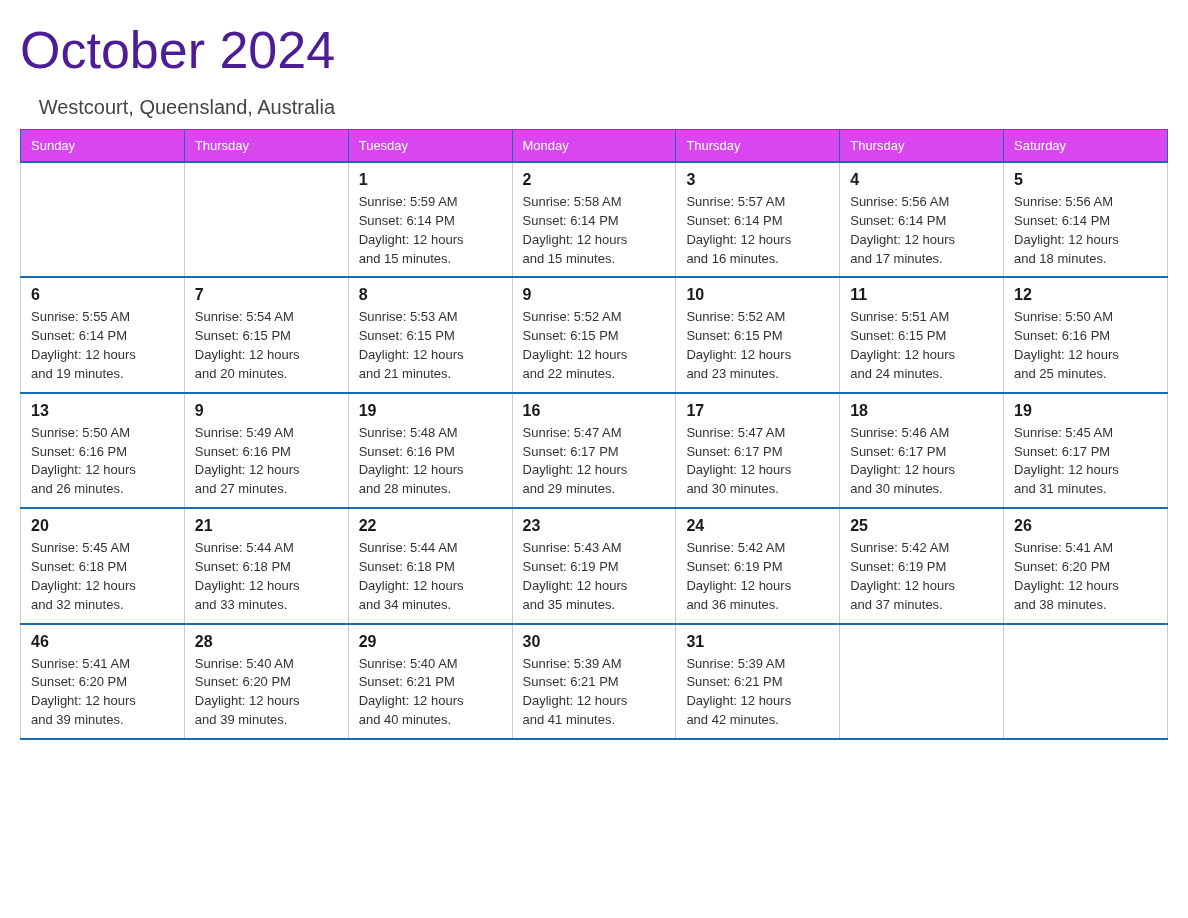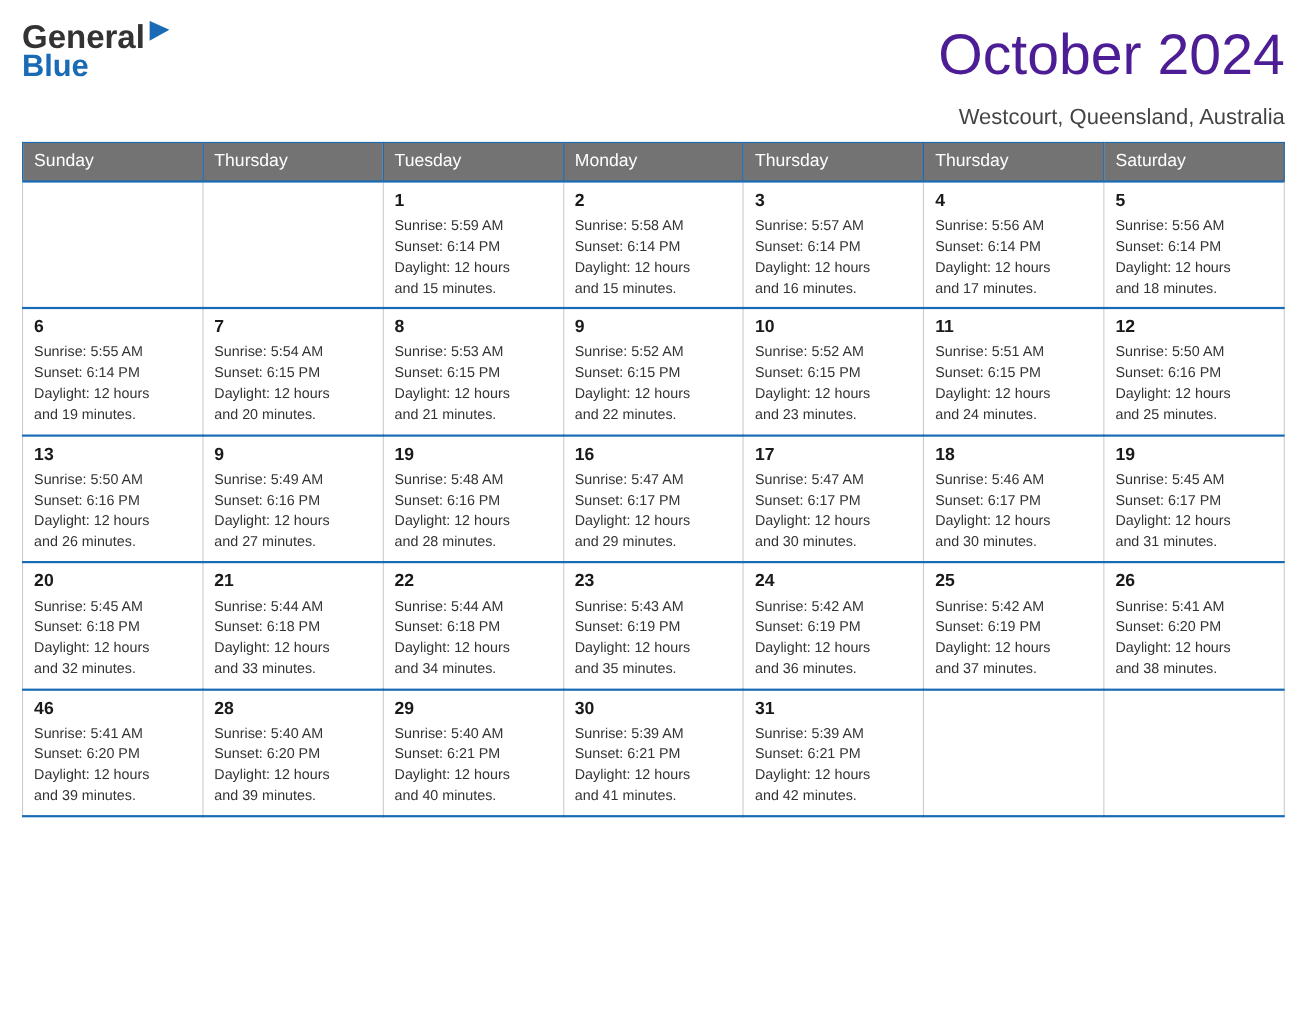--- a/index.html
+++ b/index.html
@@ -28,24 +28,24 @@
       font-size: 20px;
       color: #444;
       margin-top: 16px;
     }
     .calendar {
       width: 100%;
       border-collapse: collapse;
       border: 1px solid #aaa;
     }
     .calendar th {
-      background-color: #737373;
+      background-color: #d946ef;
       color: #fff;
       padding: 8px 10px;
-      font-size: 16px;
+      font-size: 13px;
       font-weight: normal;
       text-align: left;
       border: 1px solid #1a6bb5;
     }
     .calendar td {
       vertical-align: top;
       padding: 8px 10px;
       border: 1px solid #ccc;
       width: 14.28%;
       font-size: 13px;
@@ -93,31 +93,20 @@
       font-size: 28px;
       font-weight: bold;
       color: #1a6bb5;
       margin-top: -4px;
     }
   </style>
 </head>
 <body>
 
 <div class="header">
-  <div class="logo-container">
-    <div class="logo-img">
-      <div class="logo-top">
-        <span class="logo-general">General</span>
-        <svg width="22" height="22" viewBox="0 0 22 22" style="margin-left:2px; margin-top:-10px;">
-          <polygon points="2,0 20,8 2,18" fill="#1a6bb5"></polygon>
-        </svg>
-      </div>
-      <div class="logo-blue-text">Blue</div>
-    </div>
-  </div>
   <div class="title-section">
     <div class="month-title">October 2024</div>
     <div class="location">Westcourt, Queensland, Australia</div>
   </div>
 </div>
 
 <table class="calendar">
   <thead>
     <tr>
     <th>Sunday</th>

